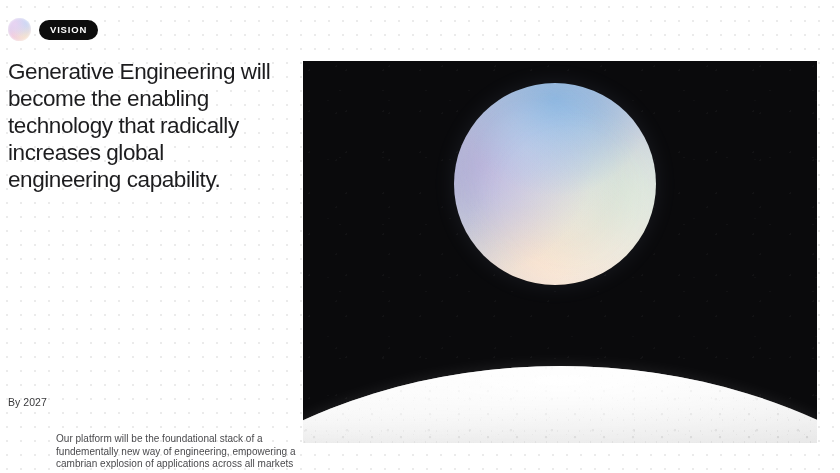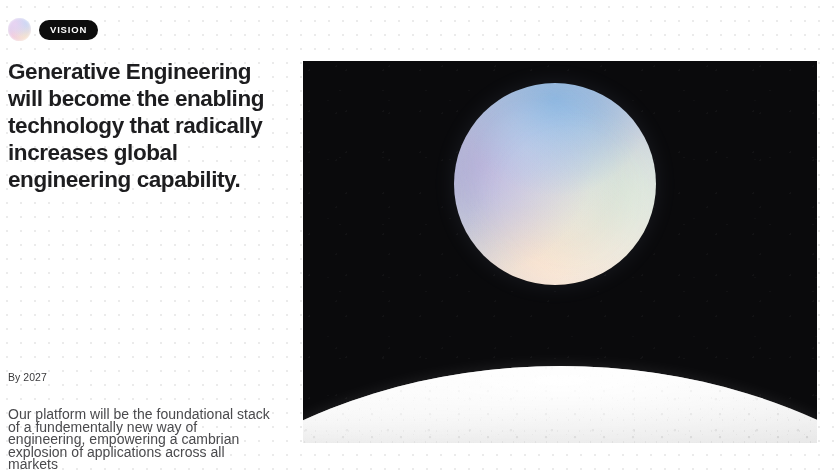--- a/index.html
+++ b/index.html
@@ -50,44 +50,45 @@
 
   
   .left-col {
     position:absolute;
     left:8px; top:58px;
     width:286px; height:400px;
   }
   .headline {
     font-size:22.5px;
     line-height:27px;
-    font-weight:700;
+    font-weight:400;
     letter-spacing:-.019em;
     color:#1d1d1f;
     width:272px;
   }
 
   .footnote {
     position:absolute;
     left:8px; bottom:2px;
     width:290px;
   }
   .footnote-date {
     font-size:10.5px;
     line-height:14px;
     color:#3a3a3c;
     letter-spacing:.004em;
     margin-bottom:24px;
   }
   .footnote-body {
-    font-size:14px;
+    font-size:10px;
     line-height:12.6px;
     color:#4a4a4d;
     letter-spacing:.002em;
     width:268px;
+    margin-left:48px;
   }
 
   
   .visual {
     position:absolute;
     left:303px; top:61px;
     width:514px; height:382px;
     overflow:hidden;
     background:#0a0a0c;
   }

